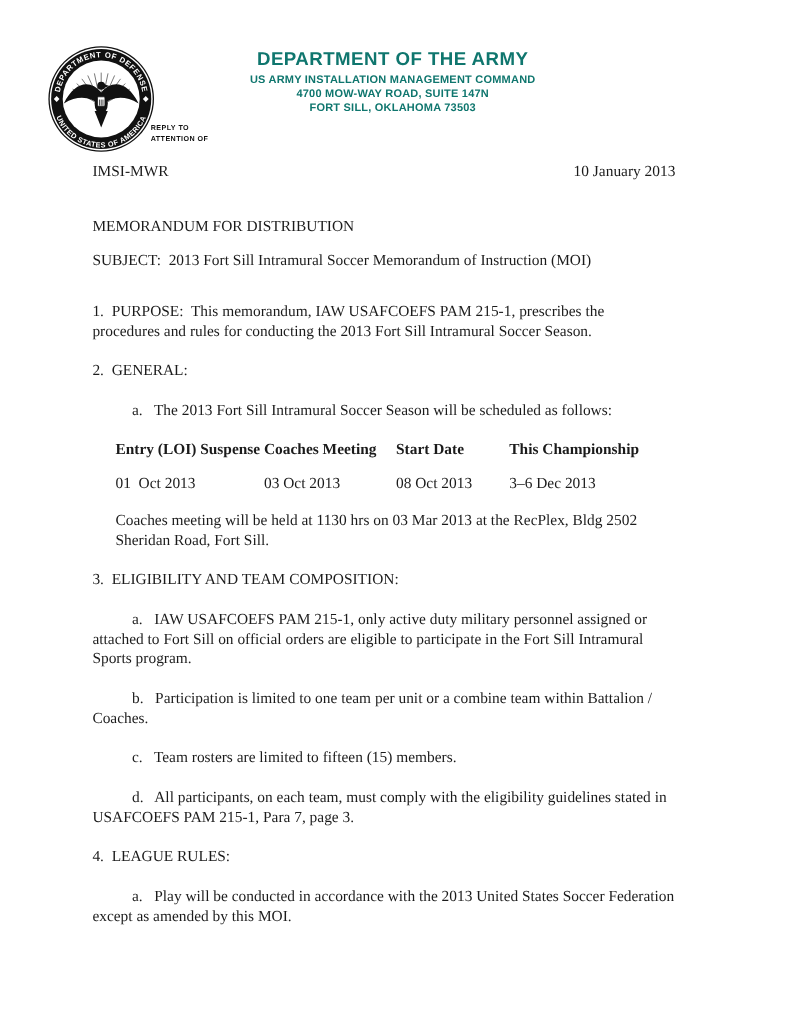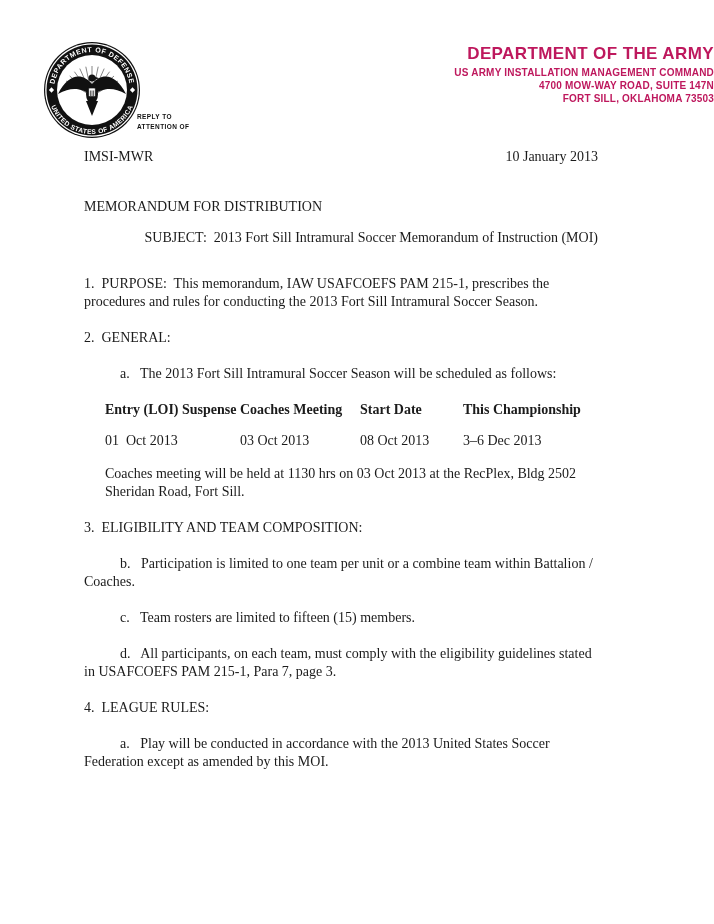--- a/index.html
+++ b/index.html
@@ -11,31 +11,31 @@
     font-family:"Liberation Serif","DejaVu Serif",serif;
     color:#1b1b1b;
     overflow:hidden;
   }
   
   .seal { position:absolute; left:42px; top:40px; width:100px; height:100px; }
   .reply { position:absolute; left:137px; top:112px;
            font-family:"Liberation Sans","DejaVu Sans",sans-serif;
            font-weight:bold; font-size:6.5px; letter-spacing:.4px; color:#111;
            line-height:10px; }
-  .hq { position:absolute; left:0; right:0; top:44px; text-align:right;
-        font-family:"Liberation Sans","DejaVu Sans",sans-serif; color:#be185d; }
+  .hq { position:absolute; left:0; right:0; top:44px; text-align:center;
+        font-family:"Liberation Sans","DejaVu Sans",sans-serif; color:#0f766e; }
   .hq-title { font-size:17px; font-weight:bold; letter-spacing:.4px; margin-bottom:2px; }
   .hq-line  { display:block; font-size:10px; font-weight:bold; letter-spacing:.2px; line-height:13px; }
   
   .body { position:absolute; left:84px; top:148px; width:530px;
           font-size:14px; line-height:18px; }
-  .body p, .body .row1 { margin:0 16px 18px 0; white-space:pre-wrap; }
+  .body p, .body .row1 { margin:0 0 18px 0; white-space:pre-wrap; }
   .row1 { display:flex; justify-content:space-between; margin-bottom:32px !important; }
   .memo-for { margin-bottom:13px !important; }
-  .subject  { margin-bottom:28px !important;text-align:right; }
+  .subject  { margin-bottom:28px !important; }
   .sub { text-indent:36px; }
   .sched { margin:0 0 0 21px; }
   .sched-row { display:flex; }
   .sched-row span { flex:0 0 auto; white-space:pre; }
   .c1 { width:135px; } .c2 { width:120px; } .c3 { width:103px; } .c4 { width:160px; }
   .sched-head span { font-weight:bold; }
   .sched-vals { margin-top:13px; margin-bottom:15px; }
   .note { margin-left:21px !important; width:480px; }
 </style>
 </head>
@@ -125,24 +125,25 @@
         <span class="c4">This Championship</span>
       </div>
       <div class="sched-row sched-vals">
         <span class="c1">01  Oct 2013</span>
         <span class="c2">03 Oct 2013</span>
         <span class="c3">08 Oct 2013</span>
         <span class="c4">3–6 Dec 2013</span>
       </div>
     </div>
 
-    <p class="note">Coaches meeting will be held at 1130 hrs on 03 Oct 2013 at the RecPlex, Bldg 2502 Sheridan Road, Fort Sill.</p>
+    <p class="note">Coaches meeting will be held at 1130 hrs on 03 Mar 2013 at the RecPlex, Bldg 2502 Sheridan Road, Fort Sill.</p>
 
     <p>3.  ELIGIBILITY AND TEAM COMPOSITION:</p>
 
+    <p class="sub">a.   IAW USAFCOEFS PAM 215-1, only active duty military personnel assigned or attached to Fort Sill on official orders are eligible to participate in the Fort Sill Intramural Sports program.</p>
 
     <p class="sub">b.   Participation is limited to one team per unit or a combine team within Battalion / Coaches.</p>
 
     <p class="sub">c.   Team rosters are limited to fifteen (15) members.</p>
 
     <p class="sub">d.   All participants, on each team, must comply with the eligibility guidelines stated in USAFCOEFS PAM 215-1, Para 7, page 3.</p>
 
     <p>4.  LEAGUE RULES:</p>
 
     <p class="sub">a.   Play will be conducted in accordance with the 2013 United States Soccer Federation except as amended by this MOI.</p>

